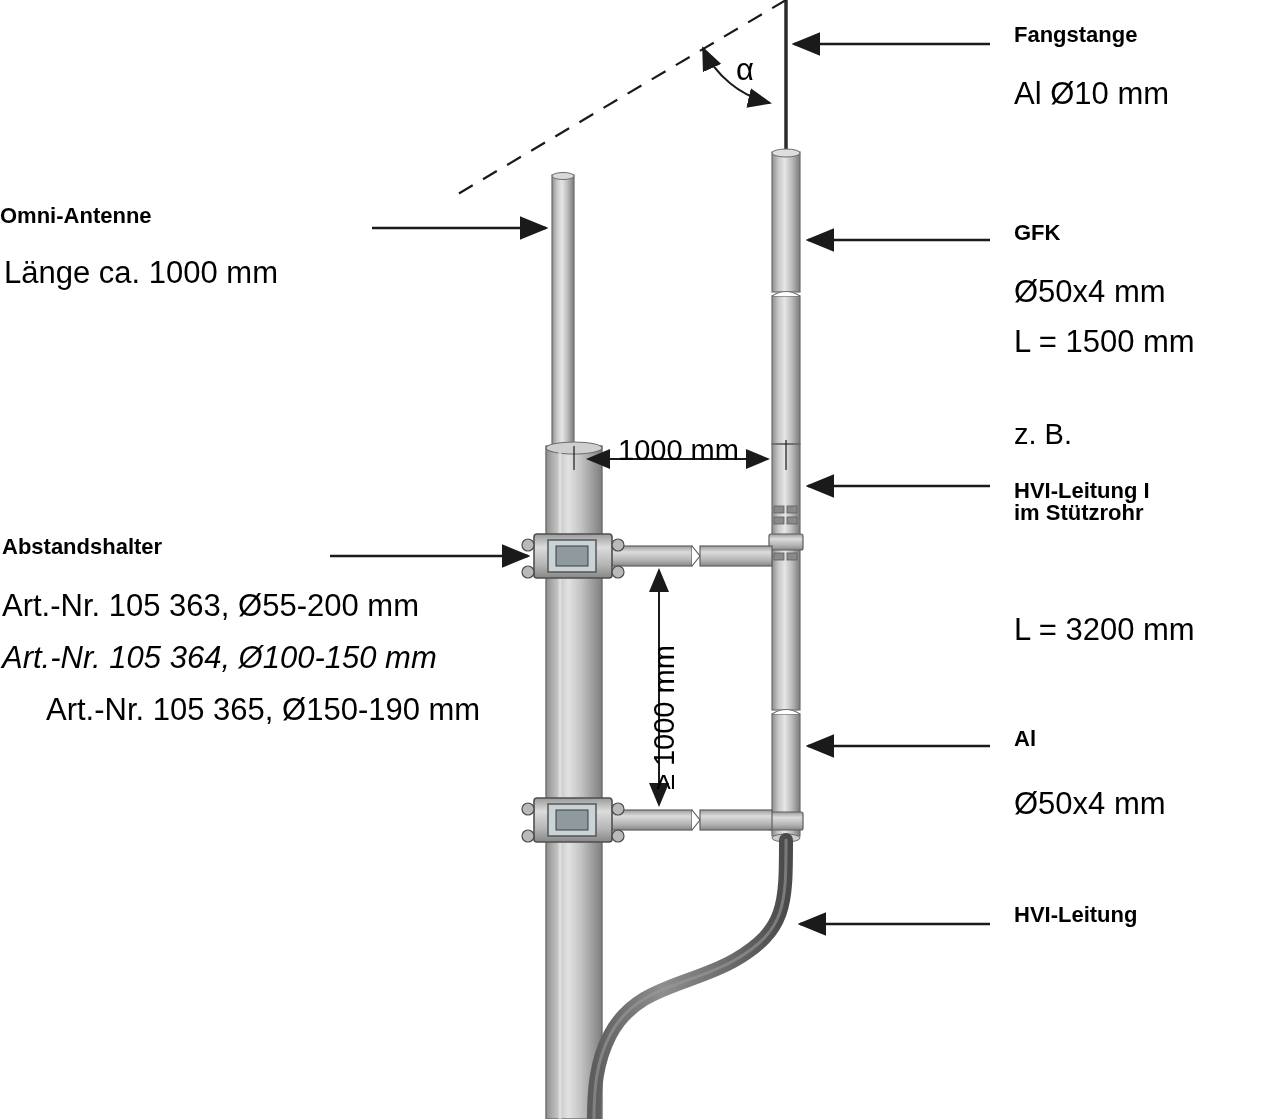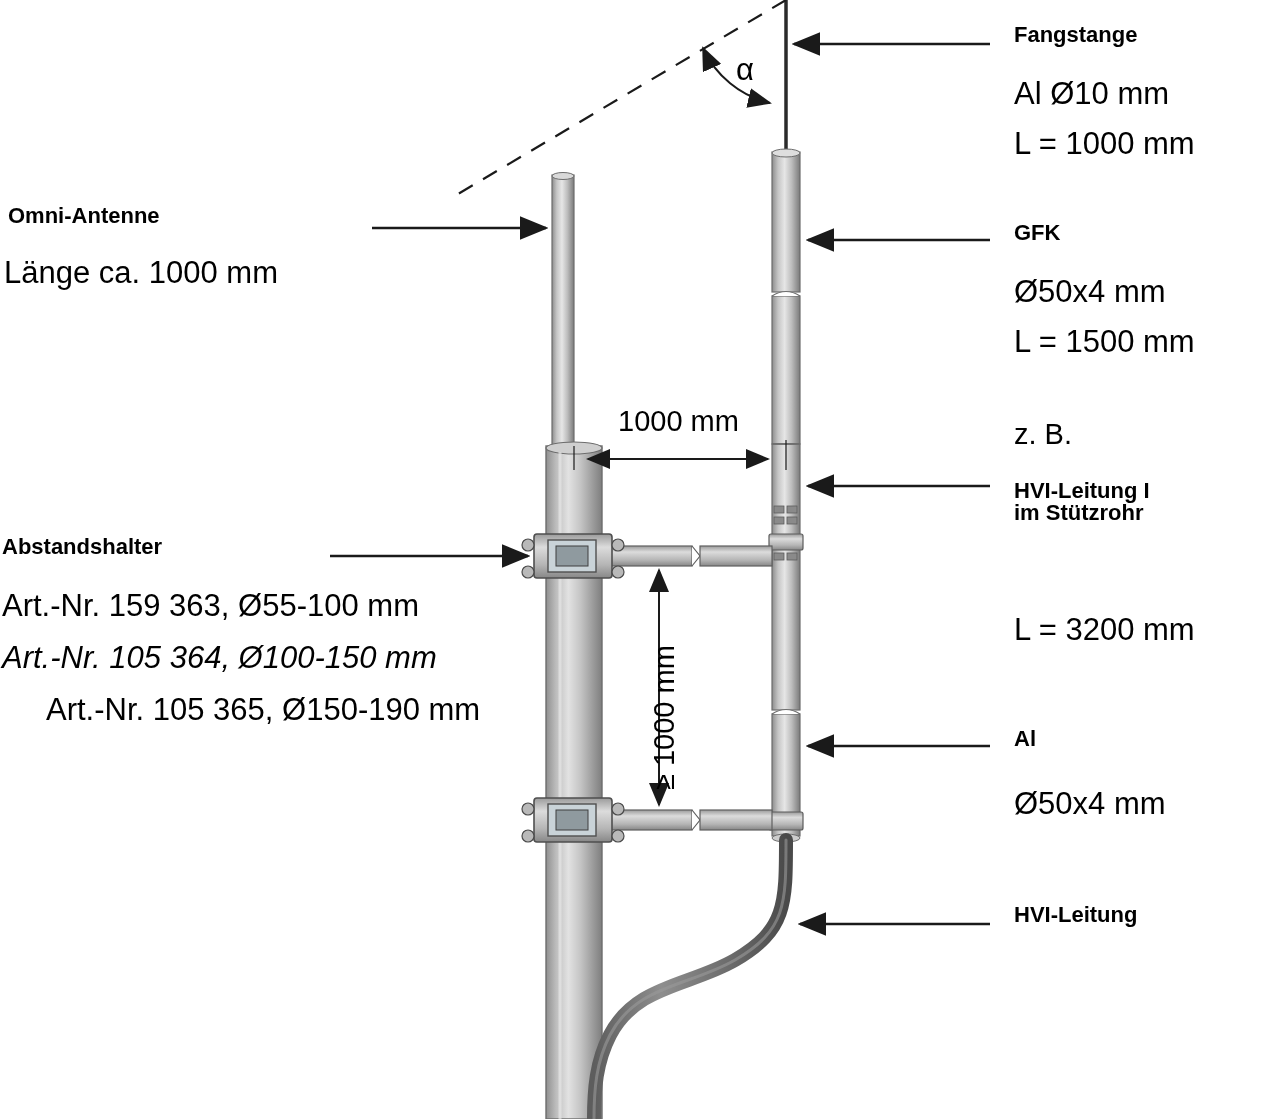--- a/index.html
+++ b/index.html
@@ -180,34 +180,33 @@
       <line x1="990" y1="746" x2="808" y2="746" marker-end="url(#arrowEnd)"></line>
       <line x1="990" y1="924" x2="800" y2="924" marker-end="url(#arrowEnd)"></line>
 
       <line x1="372" y1="228" x2="546" y2="228" marker-end="url(#arrowEnd)"></line>
       <line x1="330" y1="556" x2="528" y2="556" marker-end="url(#arrowEnd)"></line>
     </g>
   </svg>
 
   <div class="lbl t31" style="left:736px; top:52px;">α</div>
 
-  <div class="lbl t29" style="left:618px; top:405px;">1000 mm</div>
+  <div class="lbl t29" style="left:618px; top:434px;">1000 mm</div>
   <div class="lbl t29 rot" style="left:648px; top:790px;">≥ 1000 mm</div>
 
-  <div class="lbl t34 bold" style="left:8px; top:203px;">Omni-Antenne</div>
+  <div class="lbl t34 bold" style="left:0; top:203px;">Omni-Antenne</div>
   <div class="lbl t31" style="left:4px; top:255px;text-align:right;">Länge ca. 1000 mm</div>
 
   <div class="lbl t34 bold" style="left:2px; top:534px;">Abstandshalter</div>
-  <div class="lbl t31" style="left:2px; top:588px;">Art.-Nr. 159 363, Ø55-100 mm</div>
+  <div class="lbl t31" style="left:2px; top:588px;">Art.-Nr. 105 363, Ø55-200 mm</div>
   <div class="lbl t31" style="left:2px; top:640px;font-style:italic;">Art.-Nr. 105 364, Ø100-150 mm</div>
   <div class="lbl t31" style="left:2px; top:692px;margin-left:44px;">Art.-Nr. 105 365, Ø150-190 mm</div>
 
   <div class="lbl t34 bold" style="left:1014px; top:22px;">Fangstange</div>
   <div class="lbl t31" style="left:1014px; top:76px;text-align:right;">Al Ø10 mm</div>
-  <div class="lbl t31" style="left:1014px; top:126px;">L = 1000 mm</div>
 
   <div class="lbl t34 bold" style="left:1014px; top:220px;">GFK</div>
   <div class="lbl t31" style="left:1014px; top:274px;">Ø50x4 mm</div>
   <div class="lbl t31" style="left:1014px; top:324px;">L = 1500 mm</div>
 
   <div class="lbl t29" style="left:1014px; top:418px;">z. B.</div>
   <div class="lbl t34 bold" style="left:1014px; top:478px;">HVI-Leitung I</div>
   <div class="lbl t34 bold" style="left:1014px; top:500px;">im Stützrohr</div>
   <div class="lbl t31" style="left:1014px; top:612px;">L = 3200 mm</div>
 

